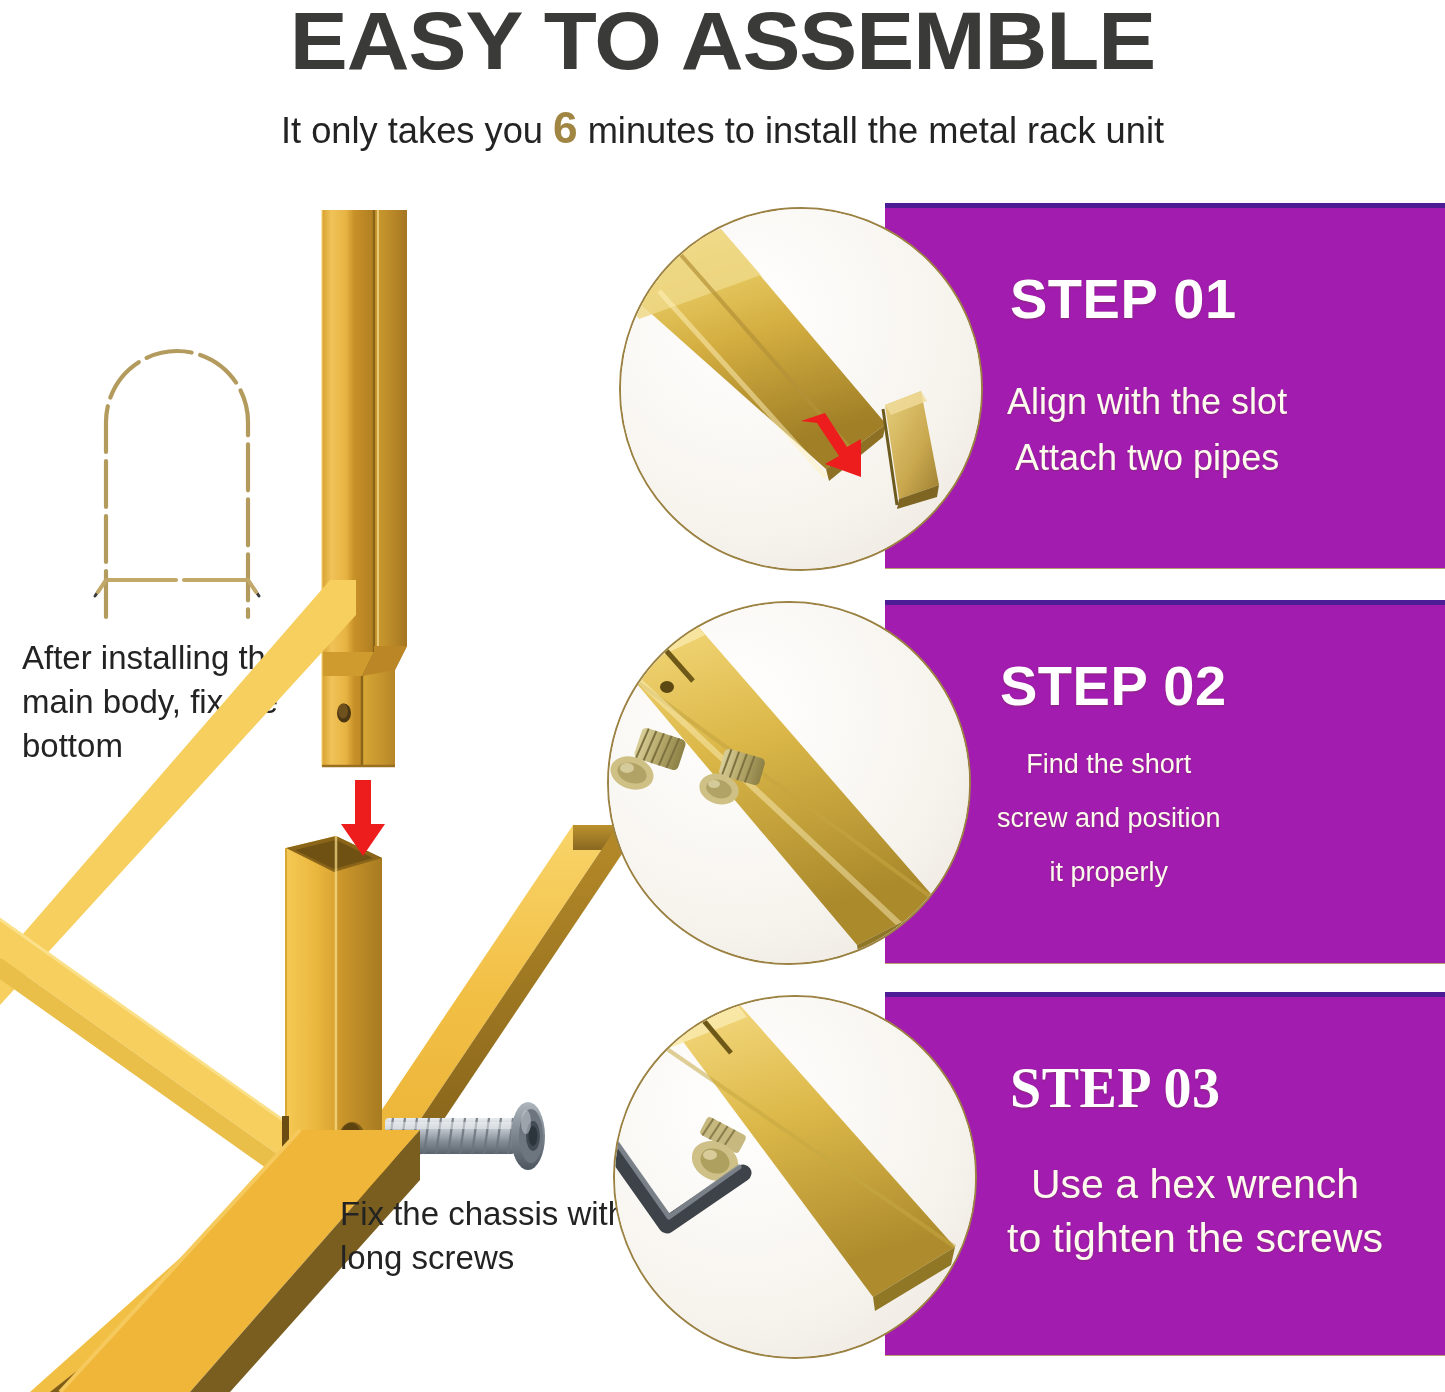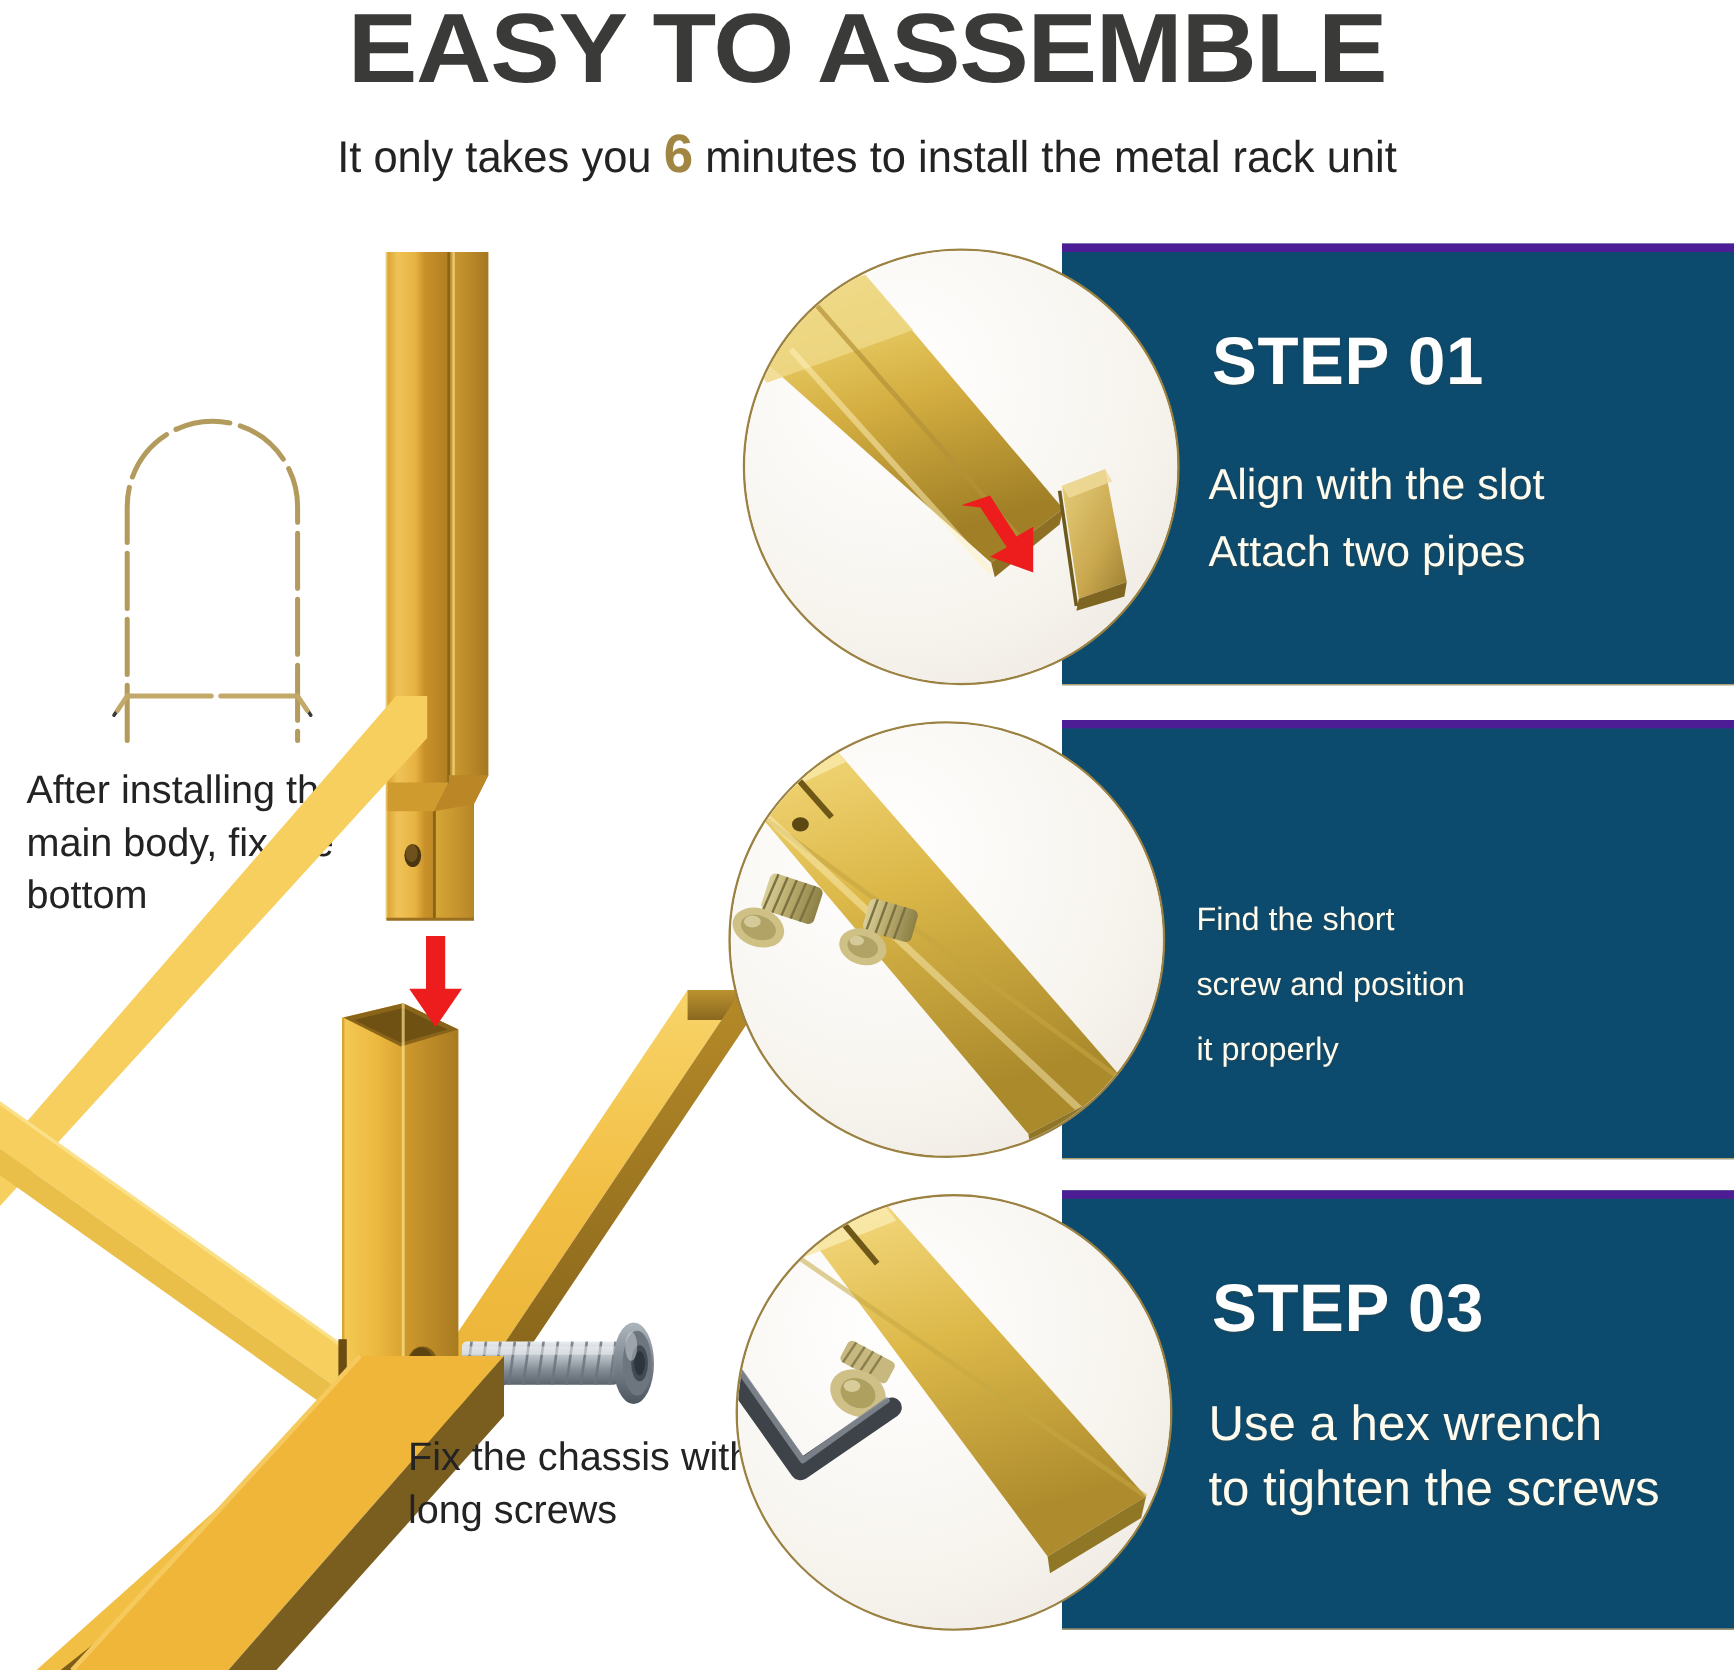--- a/index.html
+++ b/index.html
@@ -22,42 +22,43 @@
   .subtitle{
     position:absolute;left:0;top:104px;width:1445px;text-align:center;
     font-size:37px;line-height:48px;color:#232323;white-space:nowrap;
     transform:scaleX(0.98);transform-origin:center top;
   }
   .subtitle .hl{color:#a08642;font-weight:bold;font-size:45px;}
 
   
   .panel{
     position:absolute;left:885px;width:560px;
-    background:#0c4a6e;
-    border-top:7px solid #4c1d95;border-bottom:1px solid #b5a069;
+    background:#a21caf;
+    border-top:5px solid #4c1d95;border-bottom:1px solid #b5a069;
     overflow:visible;
+    text-align:center;
   }
   #panel-1{top:203px;height:360px;}
   #panel-2{top:600px;height:358px;}
   #panel-3{top:992px;height:358px;}
 
   .step-title{
     position:absolute;color:#ffffff;font-weight:bold;
     font-size:56px;line-height:58px;letter-spacing:0.5px;
     white-space:nowrap;text-shadow:0 1px 2px rgba(90,70,20,.35);
   }
   .step-lines{
     position:absolute;color:#fdfaee;font-size:36px;line-height:56px;
     white-space:nowrap;text-shadow:0 1px 2px rgba(90,70,20,.3);
   }
   #panel-1 .step-title{left:125px;top:62px;}
   #panel-1 .step-lines{left:122px;top:166px;}
   #panel-2 .step-title{left:115px;top:52px;}
   #panel-2 .step-lines{left:112px;top:132px;font-size:27px;line-height:54px;}
-  #panel-3 .step-title{left:125px;top:62px;}
+  #panel-3 .step-title{left:125px;top:62px;font-family:Liberation Serif, serif;}
   #panel-3 .step-lines{left:122px;top:160px;font-size:41px;line-height:54px;}
 
   
   .bubble{
     position:absolute;border-radius:50%;
     border:2px solid #9b8243;
     background:#fbf8f4;
     overflow:hidden;z-index:4;
   }
   #bubble-1{left:619px;top:207px;width:360px;height:360px;}
@@ -296,20 +297,21 @@
         <path d="M264,196 L300,182 L306,192 L270,206 Z" fill="#f0dc9c" opacity=".8"></path>
         <path d="M278,290 L318,276 L316,288 L276,300 Z" fill="#7e6522"></path>
         <path d="M262,200 L276,296" stroke="#6d5a1f" stroke-width="3" fill="none"></path>
 
         <path d="M180,212 L204,204 L226,238 L240,230 L240,268 L204,255 L218,247 L196,214 Z" fill="#ee1d1d"></path>
       </svg>
     </div>
   </div>
 
   <div class="panel" id="panel-2">
+    <div class="step-title">STEP 02</div>
     <div class="step-lines">
       <div>Find the short</div>
       <div>screw and position</div>
       <div>it properly</div>
     </div>
   </div>
 
   <div class="bubble" id="bubble-2">
     <div class="inner">
       <div class="white-bg"></div>

